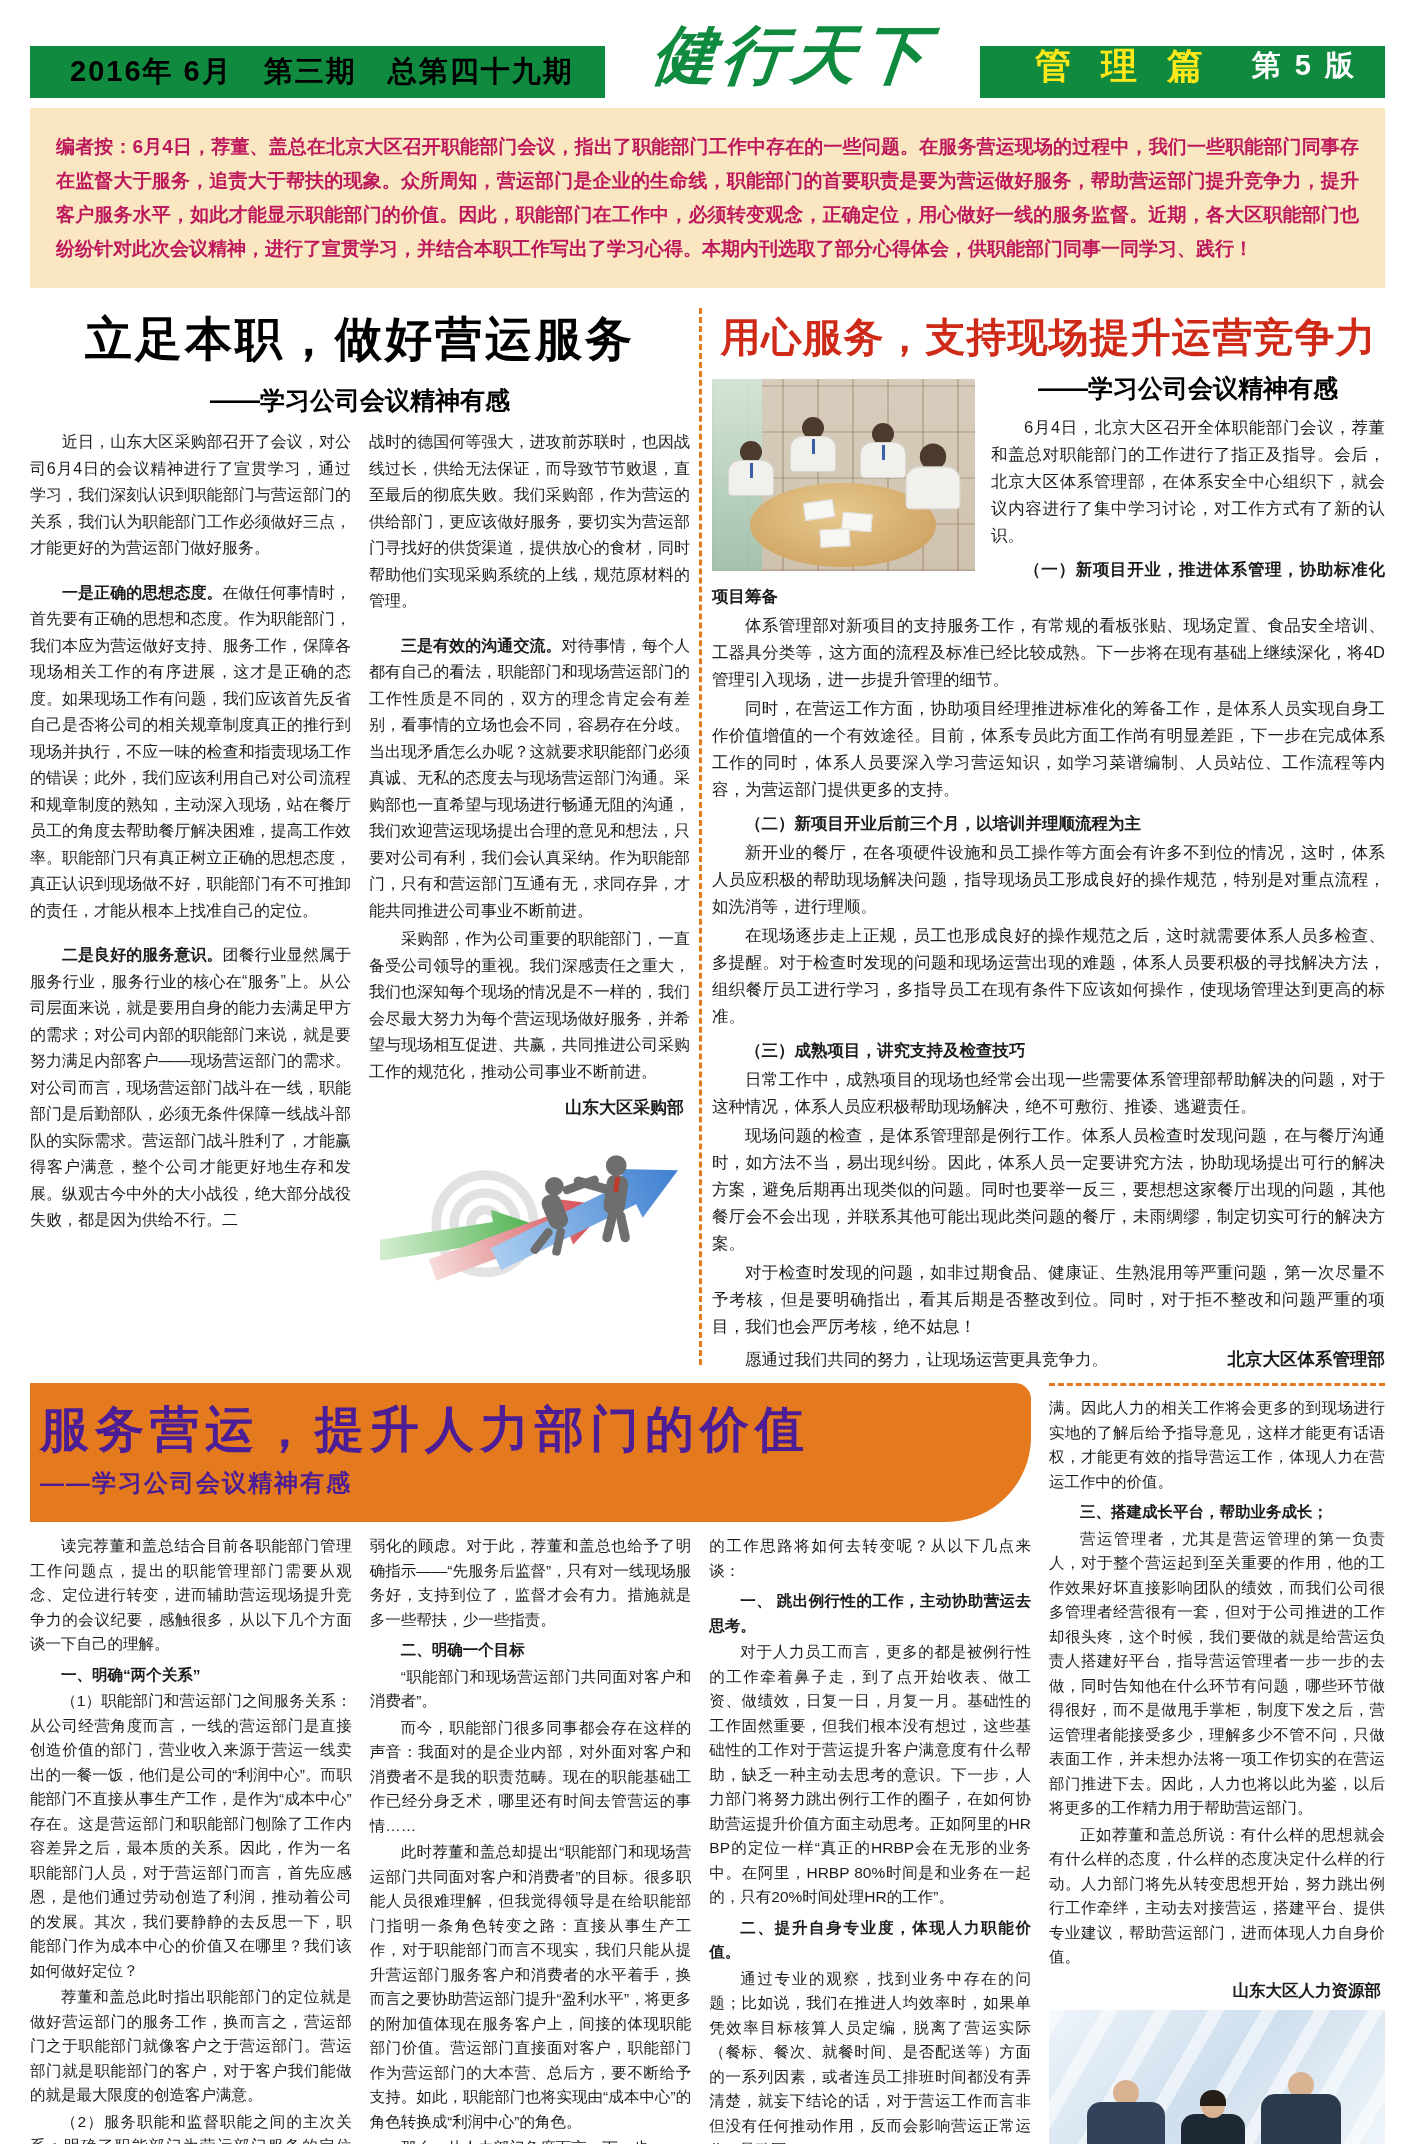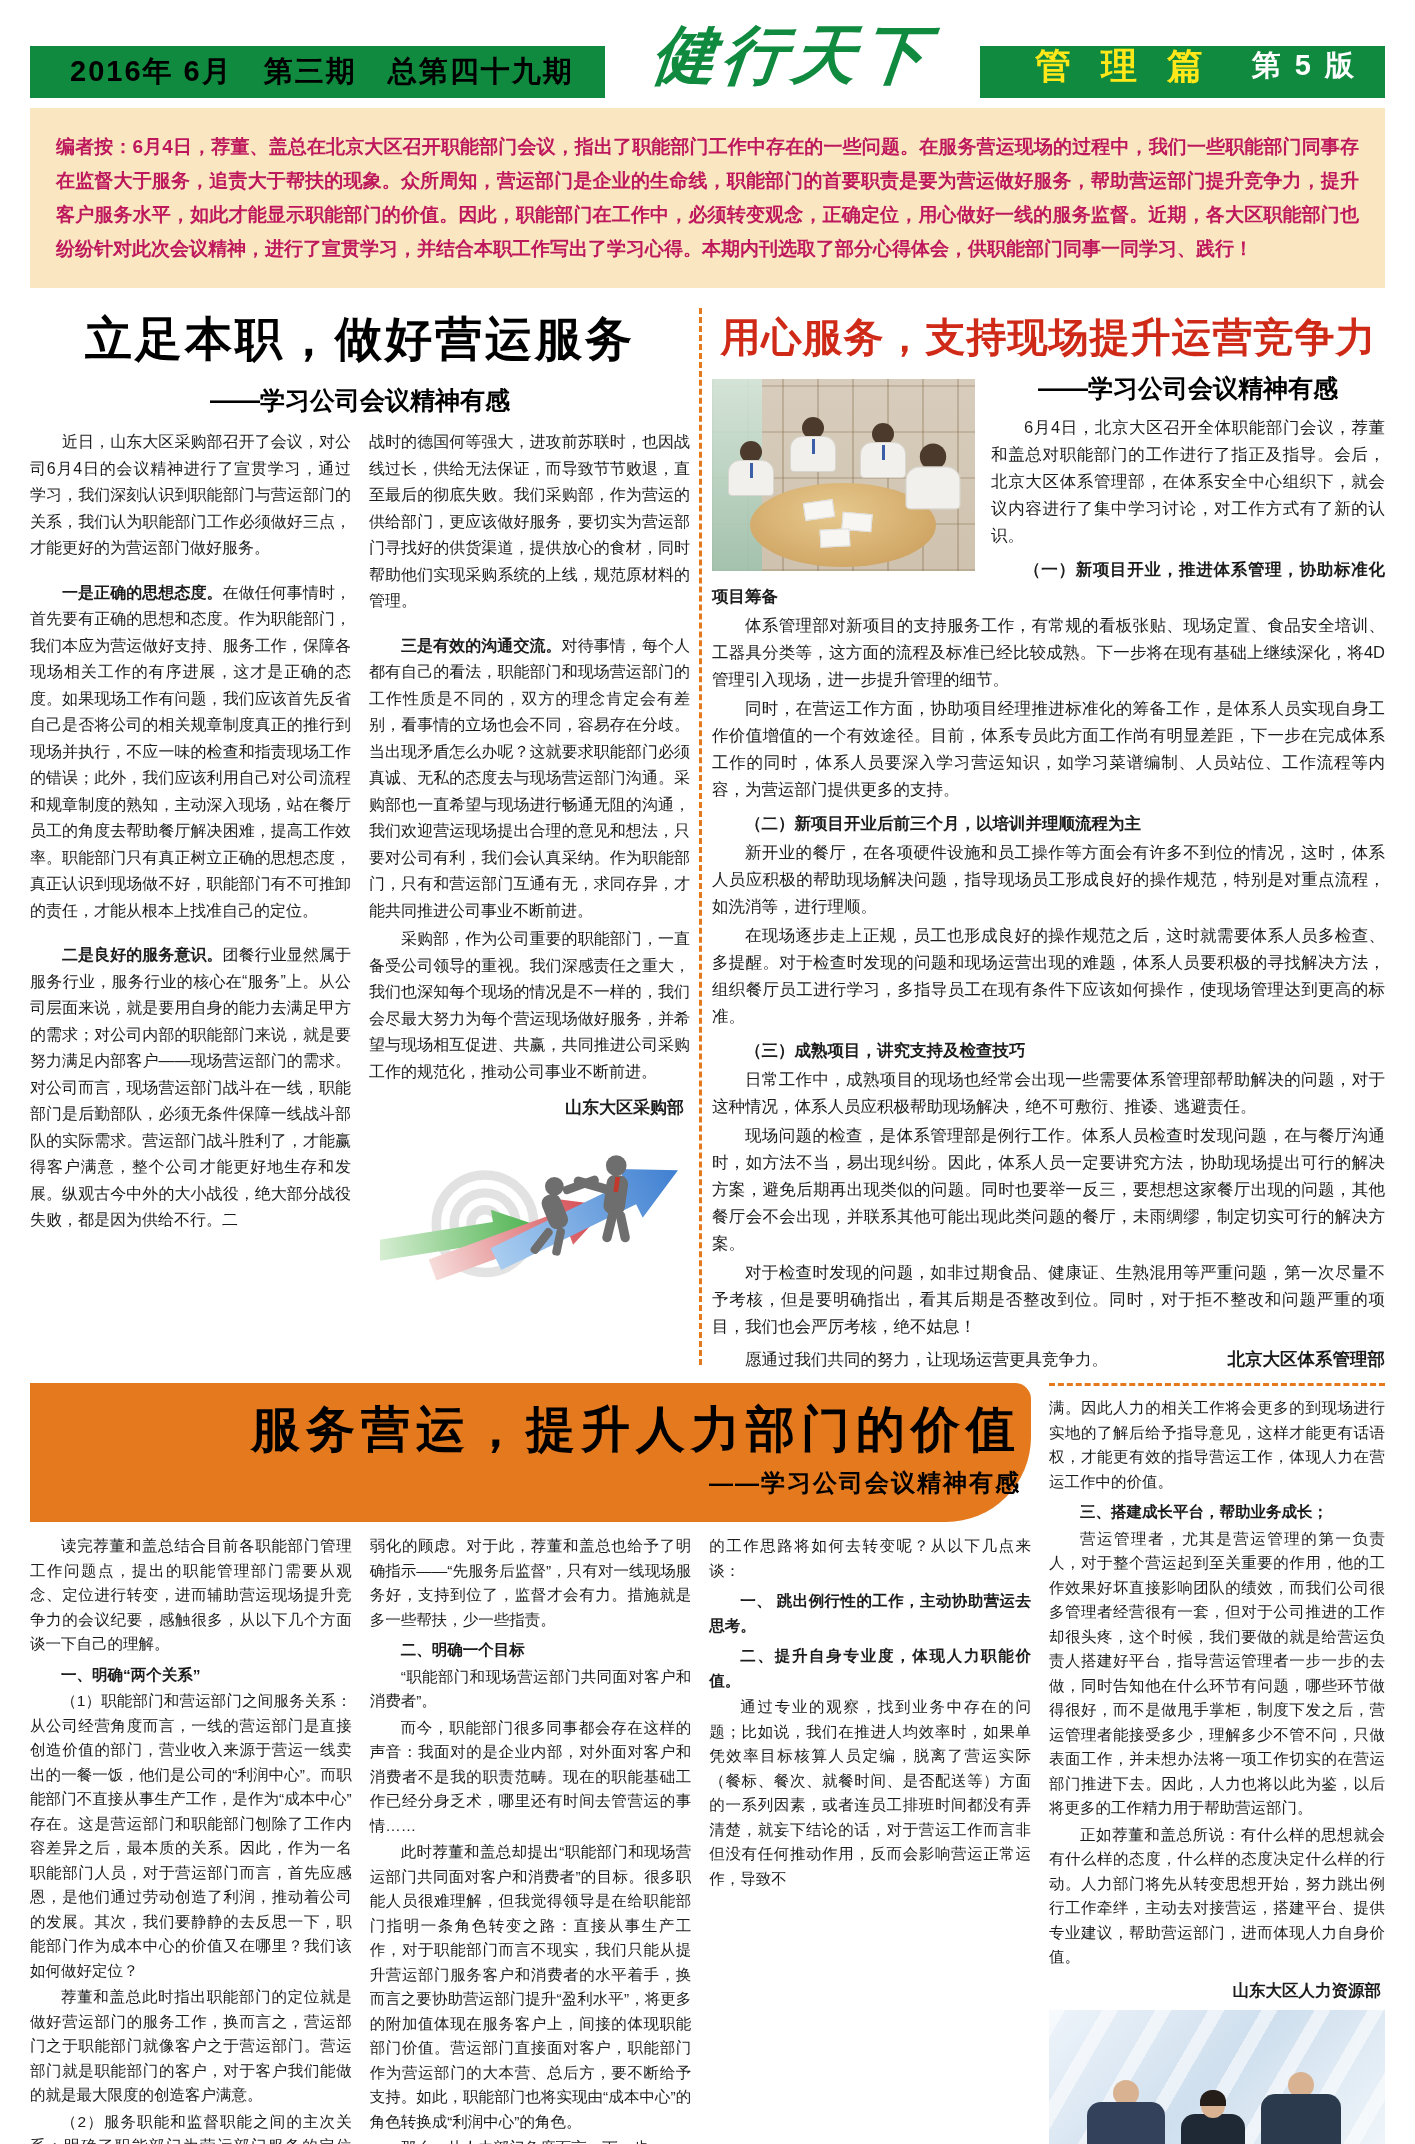--- a/index.html
+++ b/index.html
@@ -68,21 +68,21 @@
   .fig .body{width:46px;height:36px;border-radius:12px 12px 4px 4px;background:#f1f0ec;
              border:1px solid #d8d6cf;margin-top:-3px;position:relative;}
   .fig .lan{position:absolute;left:21px;top:2px;width:3px;height:15px;background:#3a5fa8;}
 
   .closing-row{display:flex;justify-content:space-between;align-items:baseline;margin-top:6px;}
   .closing-row p{flex:1;}
   .a2sig{font-weight:bold;font-size:17.5px;white-space:nowrap;margin-left:12px;}
 
   
   .art3{display:grid;grid-template-columns:1fr 1fr 1fr 336px;column-gap:18px;row-gap:12px;margin-top:8px;}
-  .banner{grid-column:1/4;grid-row:1;background:var(--orange);color:#000000;text-align:right;
+  .banner{grid-column:1/4;grid-row:1;background:var(--orange);color:#4c1d95;text-align:left;
           border-radius:0 16px 85px 0;padding:12px 10px 16px;}
   .banner h2{margin:2px 0 4px;font-family:"DejaVu Serif","Liberation Serif",serif;
              font-size:49px;font-weight:900;letter-spacing:6px;}
   .banner h3{margin:0;font-size:24px;font-weight:bold;letter-spacing:2px;}
   .a3col{font-size:15.5px;line-height:24.5px;}
   .a3col p{margin-bottom:2px;}
   .a3c1{grid-column:1;grid-row:2;} .a3c2{grid-column:2;grid-row:2;} .a3c3{grid-column:3;grid-row:2;}
   .a3c4{grid-column:4;grid-row:1/3;border-top:3px dashed var(--orange);padding-top:10px;}
   .a3head{font-weight:bold;margin-top:6px;}
   .a3sig{font-weight:bold;text-align:right;font-size:16.5px;margin:8px 4px 8px 0;}
@@ -252,20 +252,21 @@
       <p class="ind a3head">二、明确一个目标</p>
       <p class="ind">“职能部门和现场营运部门共同面对客户和消费者”。</p>
       <p class="ind">而今，职能部门很多同事都会存在这样的声音：我面对的是企业内部，对外面对客户和消费者不是我的职责范畴。现在的职能基础工作已经分身乏术，哪里还有时间去管营运的事情……</p>
       <p class="ind">此时荐董和盖总却提出“职能部门和现场营运部门共同面对客户和消费者”的目标。很多职能人员很难理解，但我觉得领导是在给职能部门指明一条角色转变之路：直接从事生产工作，对于职能部门而言不现实，我们只能从提升营运部门服务客户和消费者的水平着手，换而言之要协助营运部门提升“盈利水平”，将更多的附加值体现在服务客户上，间接的体现职能部门价值。营运部门直接面对客户，职能部门作为营运部门的大本营、总后方，要不断给予支持。如此，职能部门也将实现由“成本中心”的角色转换成“利润中心”的角色。</p>
       <p class="ind">那么，从人力部门角度而言，下一步</p>
     </div>
 
     <div class="a3col a3c3">
       <p>的工作思路将如何去转变呢？从以下几点来谈：</p>
       <p class="ind a3head">一、 跳出例行性的工作，主动协助营运去思考。</p>
+      <p class="ind">对于人力员工而言，更多的都是被例行性的工作牵着鼻子走，到了点开始收表、做工资、做绩效，日复一日，月复一月。基础性的工作固然重要，但我们根本没有想过，这些基础性的工作对于营运提升客户满意度有什么帮助，缺乏一种主动去思考的意识。下一步，人力部门将努力跳出例行工作的圈子，在如何协助营运提升价值方面主动思考。正如阿里的HRBP的定位一样“真正的HRBP会在无形的业务中。在阿里，HRBP 80%时间是和业务在一起的，只有20%时间处理HR的工作”。</p>
       <p class="ind a3head">二、提升自身专业度，体现人力职能价值。</p>
       <p class="ind">通过专业的观察，找到业务中存在的问题；比如说，我们在推进人均效率时，如果单凭效率目标核算人员定编，脱离了营运实际（餐标、餐次、就餐时间、是否配送等）方面的一系列因素，或者连员工排班时间都没有弄清楚，就妄下结论的话，对于营运工作而言非但没有任何推动作用，反而会影响营运正常运作，导致不</p>
     </div>
 
     <div class="a3col a3c4">
       <p>满。因此人力的相关工作将会更多的到现场进行实地的了解后给予指导意见，这样才能更有话语权，才能更有效的指导营运工作，体现人力在营运工作中的价值。</p>
       <p class="ind a3head">三、搭建成长平台，帮助业务成长；</p>
       <p class="ind">营运管理者，尤其是营运管理的第一负责人，对于整个营运起到至关重要的作用，他的工作效果好坏直接影响团队的绩效，而我们公司很多管理者经营很有一套，但对于公司推进的工作却很头疼，这个时候，我们要做的就是给营运负责人搭建好平台，指导营运管理者一步一步的去做，同时告知他在什么环节有问题，哪些环节做得很好，而不是做甩手掌柜，制度下发之后，营运管理者能接受多少，理解多少不管不问，只做表面工作，并未想办法将一项工作切实的在营运部门推进下去。因此，人力也将以此为鉴，以后将更多的工作精力用于帮助营运部门。</p>
       <p class="ind">正如荐董和盖总所说：有什么样的思想就会有什么样的态度，什么样的态度决定什么样的行动。人力部门将先从转变思想开始，努力跳出例行工作牵绊，主动去对接营运，搭建平台、提供专业建议，帮助营运部门，进而体现人力自身价值。</p>
       <div class="a3sig">山东大区人力资源部</div>

